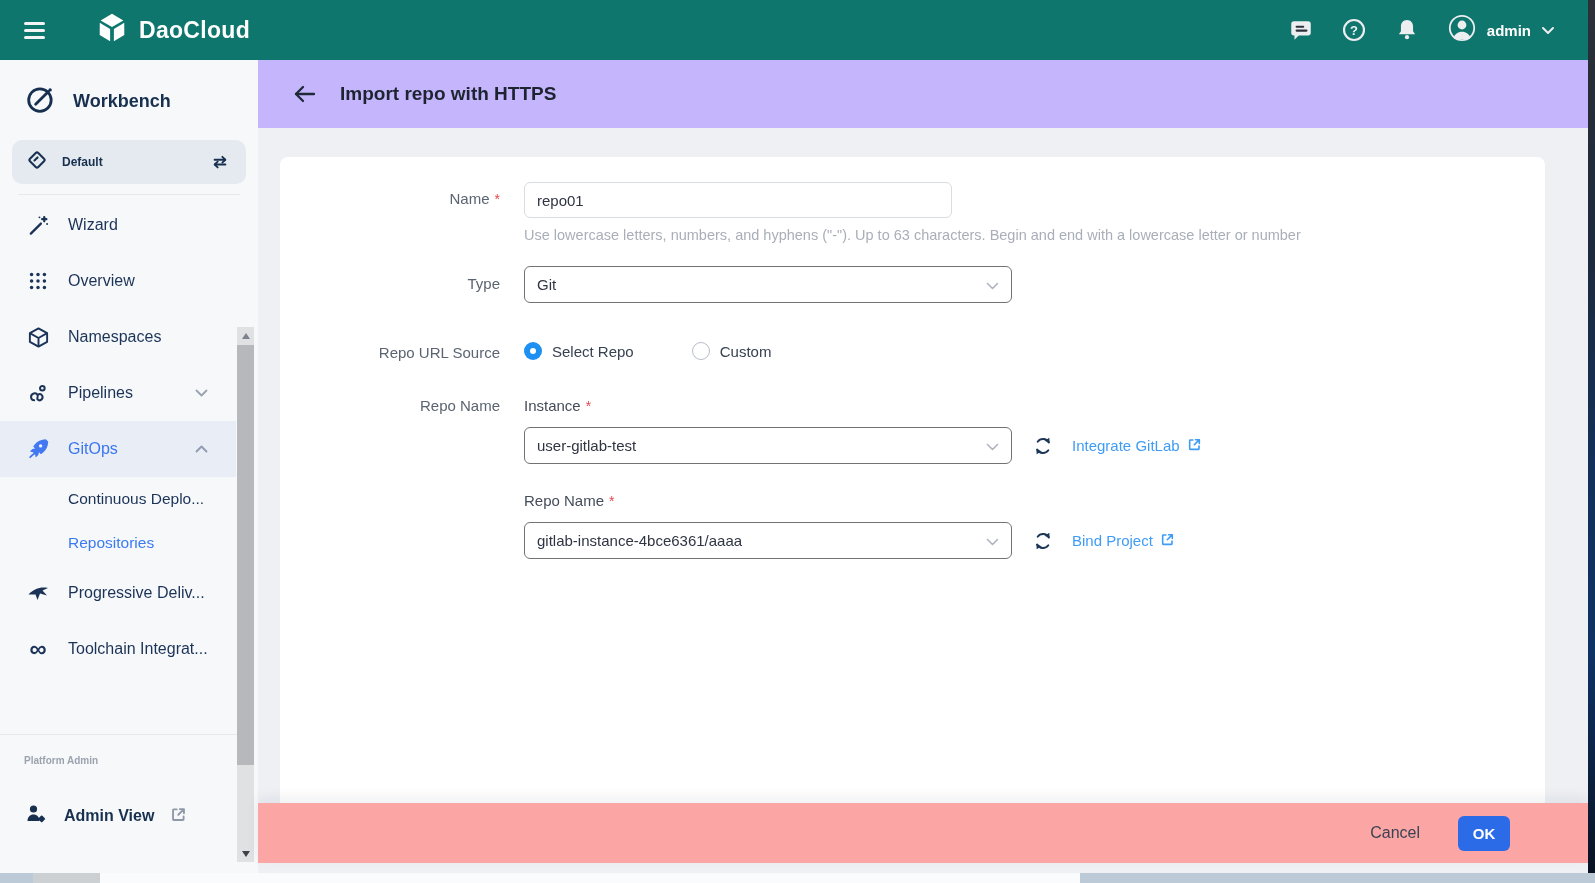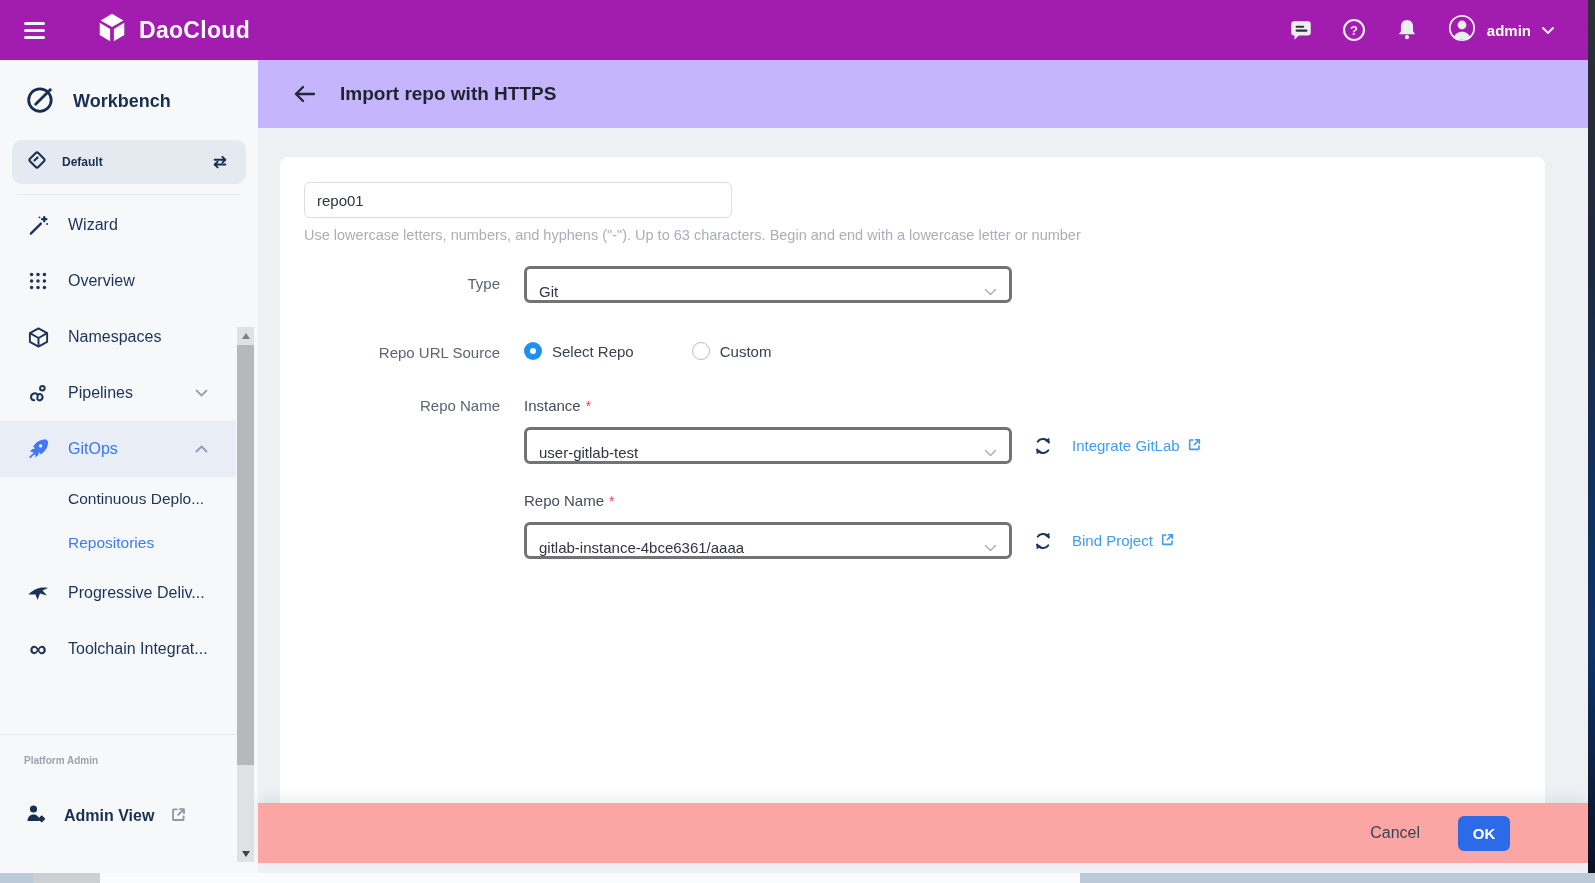--- a/index.html
+++ b/index.html
@@ -1,21 +1,21 @@
 <!DOCTYPE html>
 <html><head>
 <meta charset="utf-8">
 <style>
   * { margin:0; padding:0; box-sizing:border-box; }
   html,body { width:1595px; height:883px; }
   body { font-family:"Liberation Sans", sans-serif; background:#eef0f4; overflow:hidden; }
   #app { position:relative; width:1595px; height:883px; overflow:hidden; background:#eef0f4; }
 
   
-  .header { position:absolute; top:0; left:0; width:1595px; height:60px; background:#a21caf; display:flex; align-items:center; z-index:30; }
+  .header { position:absolute; top:0; left:0; width:1595px; height:60px; background:#0f766e; display:flex; align-items:center; z-index:30; }
   .hamburger { margin-left:24px; width:26px; cursor:pointer; }
   .hamburger span { display:block; height:3px; background:#f2f4f6; border-radius:2px; margin:4px 0; }
   .hamburger span:nth-child(1){ width:21px; }
   .hamburger span:nth-child(2){ width:21px; }
   .hamburger span:nth-child(3){ width:21px; }
   .brand { display:flex; align-items:center; margin-left:45px; gap:10px; }
   .brand-name { color:#fff; font-size:23px; font-weight:bold; letter-spacing:.3px; }
   .header-right { margin-left:auto; display:flex; align-items:center; gap:27px; margin-right:40px; }
   .hicon { width:26px; height:26px; display:flex; align-items:center; justify-content:center; cursor:pointer; }
   .user-chip { display:flex; align-items:center; gap:10px; cursor:pointer; }
@@ -74,21 +74,21 @@
   .card { position:absolute; left:22px; top:97px; width:1265px; height:670px; background:#fff; border-radius:8px; padding-top:25px; }
 
   .form-row { display:flex; }
   .f-label { width:220px; text-align:right; font-size:15px; color:#5b6472; padding-top:8px; white-space:nowrap; }
   .req { color:#e5484d; margin-left:5px; font-size:14px; }
   .f-control { margin-left:24px; }
 
   .text-input { width:428px; height:36px; border:1px solid #d8dce3; border-radius:6px; padding:0 12px; font-size:15px; color:#2f3542; font-family:"Liberation Sans",sans-serif; outline:none; background:#fff; }
   .helper { margin-top:9px; font-size:14.5px; color:#a9aeb8; white-space:nowrap; }
 
-  .select { width:488px; height:37px; border:3px solid #737373; border-radius:6px; display:flex; align-items:flex-end; justify-content:space-between; padding:0 12px; cursor:pointer; background:#fff; }
+  .select { width:488px; height:37px; border:1px solid #737373; border-radius:6px; display:flex; align-items:center; justify-content:space-between; padding:0 12px; cursor:pointer; background:#fff; }
   .select .sel-value { font-size:15px; color:#2f3542; }
 
   .radio-group { display:flex; align-items:center; gap:58px; padding-top:9px; }
   .radio-opt { display:flex; align-items:center; gap:10px; cursor:pointer; }
   .radio-circle { width:18px; height:18px; border-radius:50%; border:1.5px solid #b7bdc7; background:#fff; position:relative; flex:none; }
   .radio-circle.on { border:none; background:#1e90f2; }
   .radio-circle.on::after { content:""; position:absolute; left:6px; top:6px; width:6px; height:6px; border-radius:50%; background:#fff; }
   .radio-label { font-size:15px; color:#374151; font-weight:500; }
 
   .inner-label { font-size:15px; color:#454d5a; font-weight:500; margin-bottom:13px; }
@@ -322,20 +322,21 @@
           <path d="M21 10 H3"></path>
             <path d="M10 3 L3 10 L10 17"></path>
         </svg>
       </span>
       <span class="page-title">Import repo with HTTPS</span>
     </div>
 
     <div class="card">
 
       <div class="form-row" style="margin-bottom:23px;">
+        <div class="f-label"><span>Name</span><span class="req">*</span></div>
         <div class="f-control">
           <input class="text-input" type="text" value="repo01" style="">
           <div class="helper">Use lowercase letters, numbers, and hyphens ("-"). Up to 63 characters. Begin and end with a lowercase letter or number</div>
         </div>
       </div>
 
       <div class="form-row" style="margin-bottom:30px;">
         <div class="f-label" style="padding-top:9px;"><span>Type</span></div>
         <div class="f-control">
           <div class="select">

